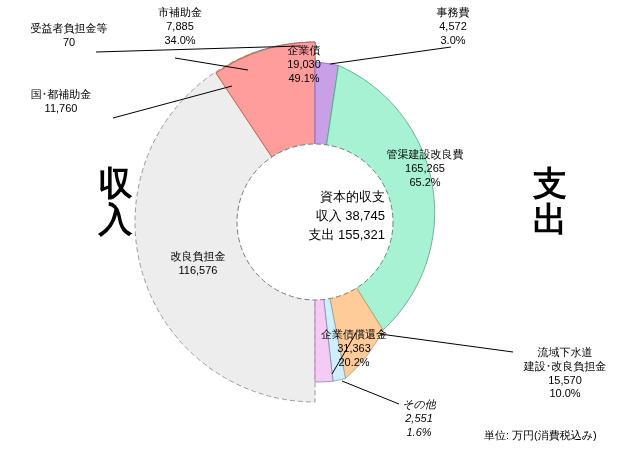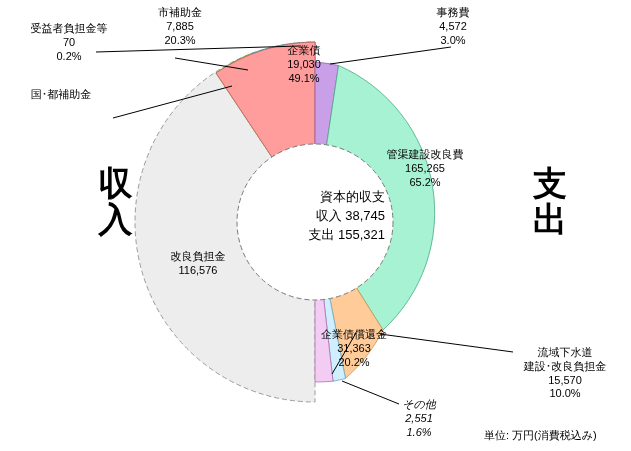--- a/index.html
+++ b/index.html
@@ -74,31 +74,31 @@
       <line x1="451" y1="47" x2="330" y2="64"></line>
       <line x1="513" y1="352" x2="380" y2="334"></line>
       <line x1="399" y1="404" x2="342" y2="381"></line>
       <line x1="356" y1="333" x2="332" y2="374"></line>
     </g>
   </svg>
 
   <div class="lbl" style="left:4px;top:22px;width:130px;">
     <div>受益者負担金等</div>
     <div>70</div>
-    <div>0.2%</div>
   </div>
 
   <div class="lbl" style="left:140px;top:6px;width:80px;">
     <div>市補助金</div>
     <div>7,885</div>
-    <div>20.3%</div>
+    <div>34.0%</div>
   </div>
 
   <div class="lbl" style="left:6px;top:88px;width:110px;">
     <div>国･都補助金</div>
+    <div>11,760</div>
   </div>
 
   <div class="seg-label" style="left:262px;top:44px;width:84px;">
     <div>企業債</div>
     <div>19,030</div>
     <div>49.1%</div>
   </div>
 
   <div class="lbl" style="left:398px;top:6px;width:110px;">
     <div>事務費</div>

